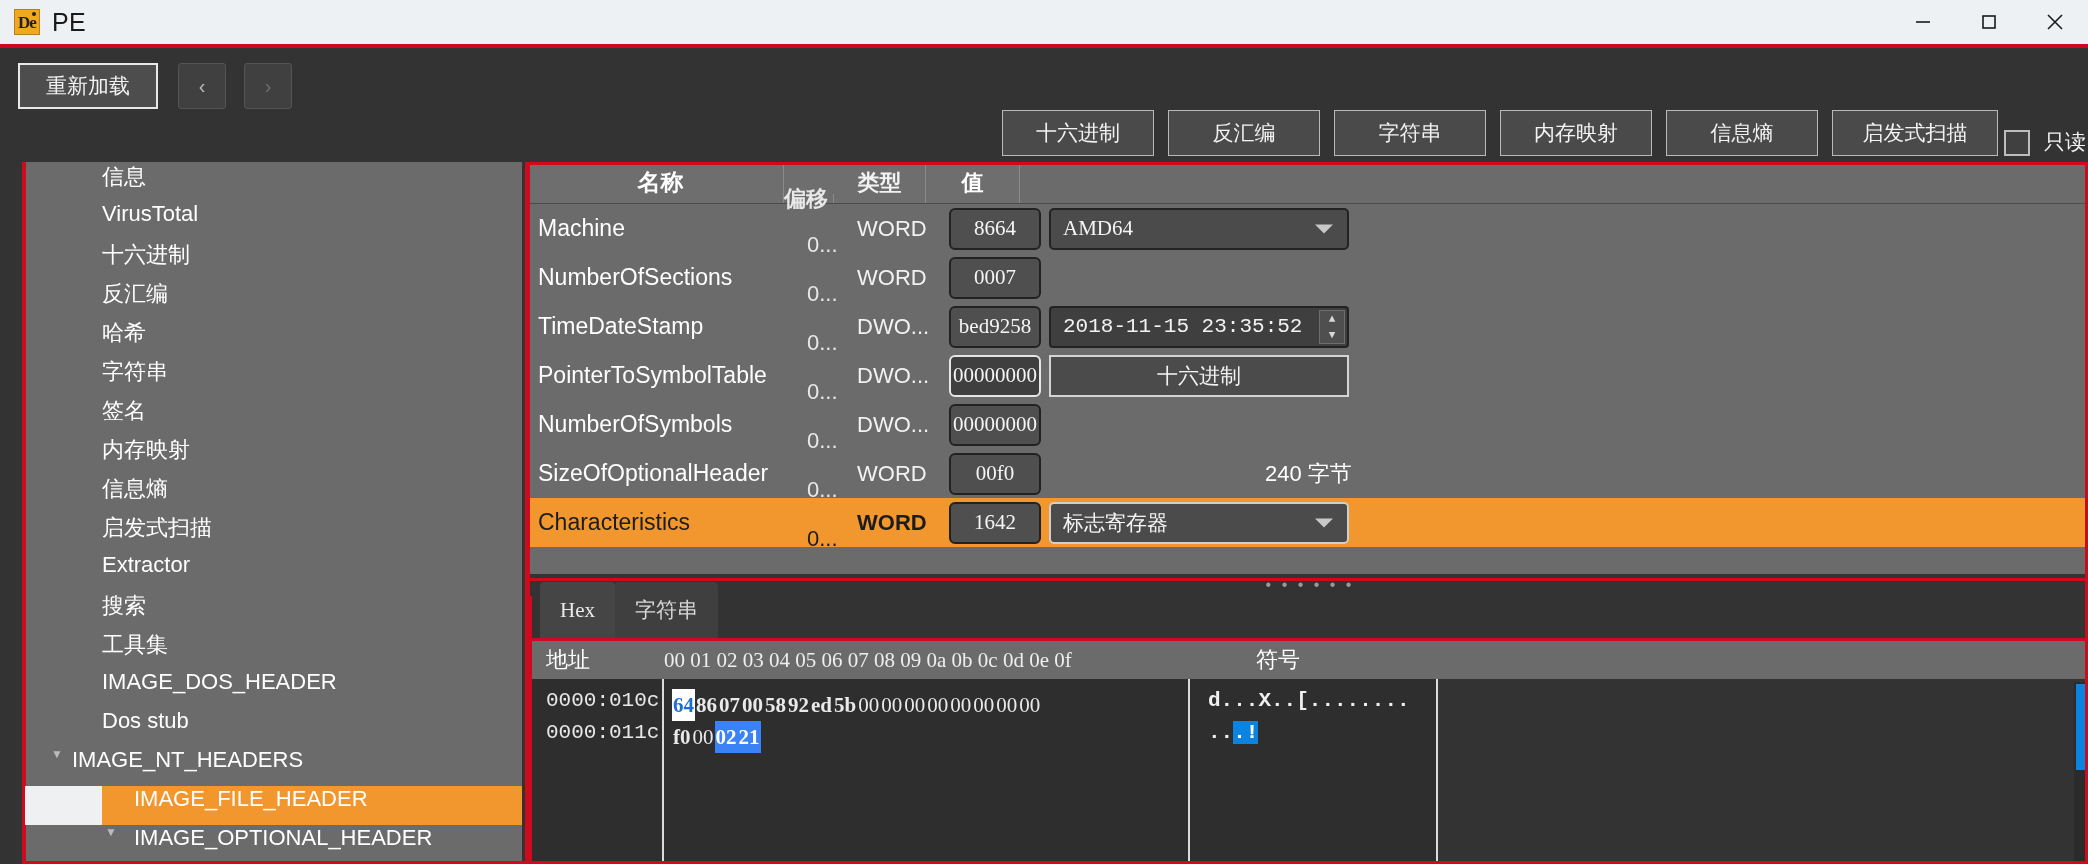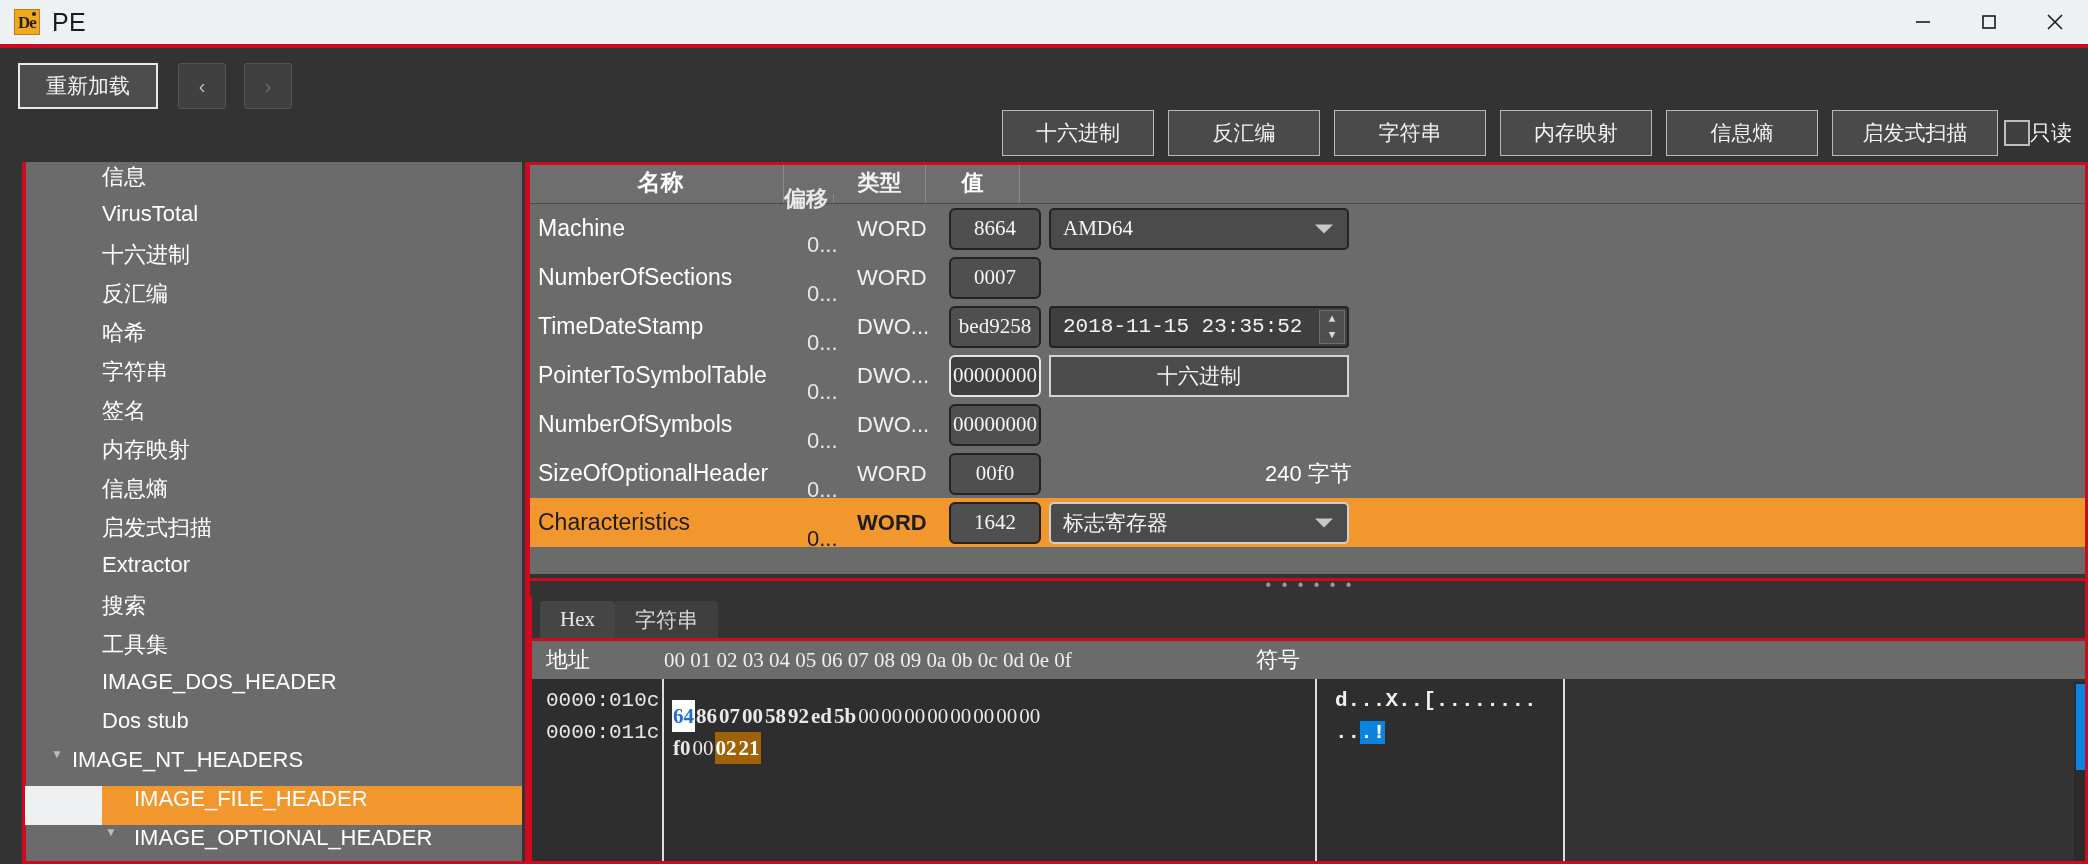--- a/index.html
+++ b/index.html
@@ -80,21 +80,21 @@
 
   .tb-btn.t1 { left: 1002px; top: 62px; width: 152px; height: 46px; }
   .tb-btn.t2 { left: 1168px; top: 62px; width: 152px; height: 46px; }
   .tb-btn.t3 { left: 1334px; top: 62px; width: 152px; height: 46px; }
   .tb-btn.t4 { left: 1500px; top: 62px; width: 152px; height: 46px; }
   .tb-btn.t5 { left: 1666px; top: 62px; width: 152px; height: 46px; }
   .tb-btn.t6 { left: 1832px; top: 62px; width: 166px; height: 46px; }
 
   .readonly-wrap {
     position: absolute; left: 2004px; top: 62px; height: 46px;
-    display: flex; align-items: center; 
+    display: flex; align-items: flex-end; gap: 14px;
   }
   .chk {
     width: 26px; height: 26px;
     background: #404040; border: 2px solid #bdbdbd;
   }
   .readonly-label { color: #f2f2f2; font-size: 21px; white-space: nowrap; }
 
   .tb-btn.save {
     left: 1924px; top: 124px; width: 150px; height: 44px;
     border: 1px solid #c9c9c9;
@@ -244,21 +244,21 @@
   .splitter .dots { color: #9a9a9a; font-size: 16px; letter-spacing: 3px; line-height: 1; }
 
   
   .hex-panel {
     position: absolute; left: 0; top: 434px; width: 1560px; height: 268px;
     background: #333333;
     border-left: 2px solid #cf0a1f;
   }
   .tabs { display: flex; height: 42px; padding-left: 8px; align-items: flex-end; }
   .tab {
-    height: 37px; padding: 0 20px;
+    height: 56px; padding: 0 20px;
     display: flex; align-items: center;
     color: #c9c9c9; font-size: 21px;
     border-radius: 4px 4px 0 0;
   }
   .tab.active { background: #454545; color: #e9e9e9; font-family: "Liberation Serif", serif; }
   .tab.inactive { background: #3f3f3f; color: #d9d9d9; }
 
   .hex-red-top {
     position: absolute; left: 0; top: 42px; width: 1560px; height: 3px; background: #cf0a1f;
   }
@@ -283,28 +283,28 @@
     display: flex;
   }
   .col-addr {
     width: 132px; border-right: 2px solid #dcdcdc;
     padding-top: 6px; padding-left: 14px;
     color: #e8e8e8; font-size: 21px;
     font-family: "Liberation Mono", monospace;
   }
   .col-addr div { height: 32px; line-height: 32px; white-space: nowrap; }
   .col-bytes {
-    width: 651px;
-    padding-top: 21px; padding-left: 8px;
+    width: 524px;
+    padding-top: 10px; padding-left: 8px;
     font-family: "Liberation Serif", serif; font-size: 21px; color: #e9e9e9;
   }
   .col-bytes div { height: 32px; line-height: 32px; white-space: nowrap; }
   .col-bytes .b { display: inline-block; padding: 0 1px; }
   .col-bytes .sel-white { background: #ffffff; color: #1c6fd0; font-weight: bold; }
-  .col-bytes .sel-blue { background: #a16207; color: #ffffff; font-weight: bold; }
+  .col-bytes .sel-blue { background: #3b82f6; color: #ffffff; font-weight: bold; }
   .col-bytes .bold { font-weight: bold; }
   .col-sym {
     width: 250px; border-left: 2px solid #dcdcdc; border-right: 2px solid #dcdcdc;
     padding-top: 6px; padding-left: 18px;
     font-family: "Liberation Mono", monospace; font-size: 21px; color: #f0f0f0;
     font-weight: bold;
   }
   .col-sym div { height: 32px; line-height: 32px; white-space: nowrap; }
   .col-sym .sel-blue { background: #0a84e0; color: #ffffff; }
   .hex-fill { flex: 1 1 auto; background: #333333; }

